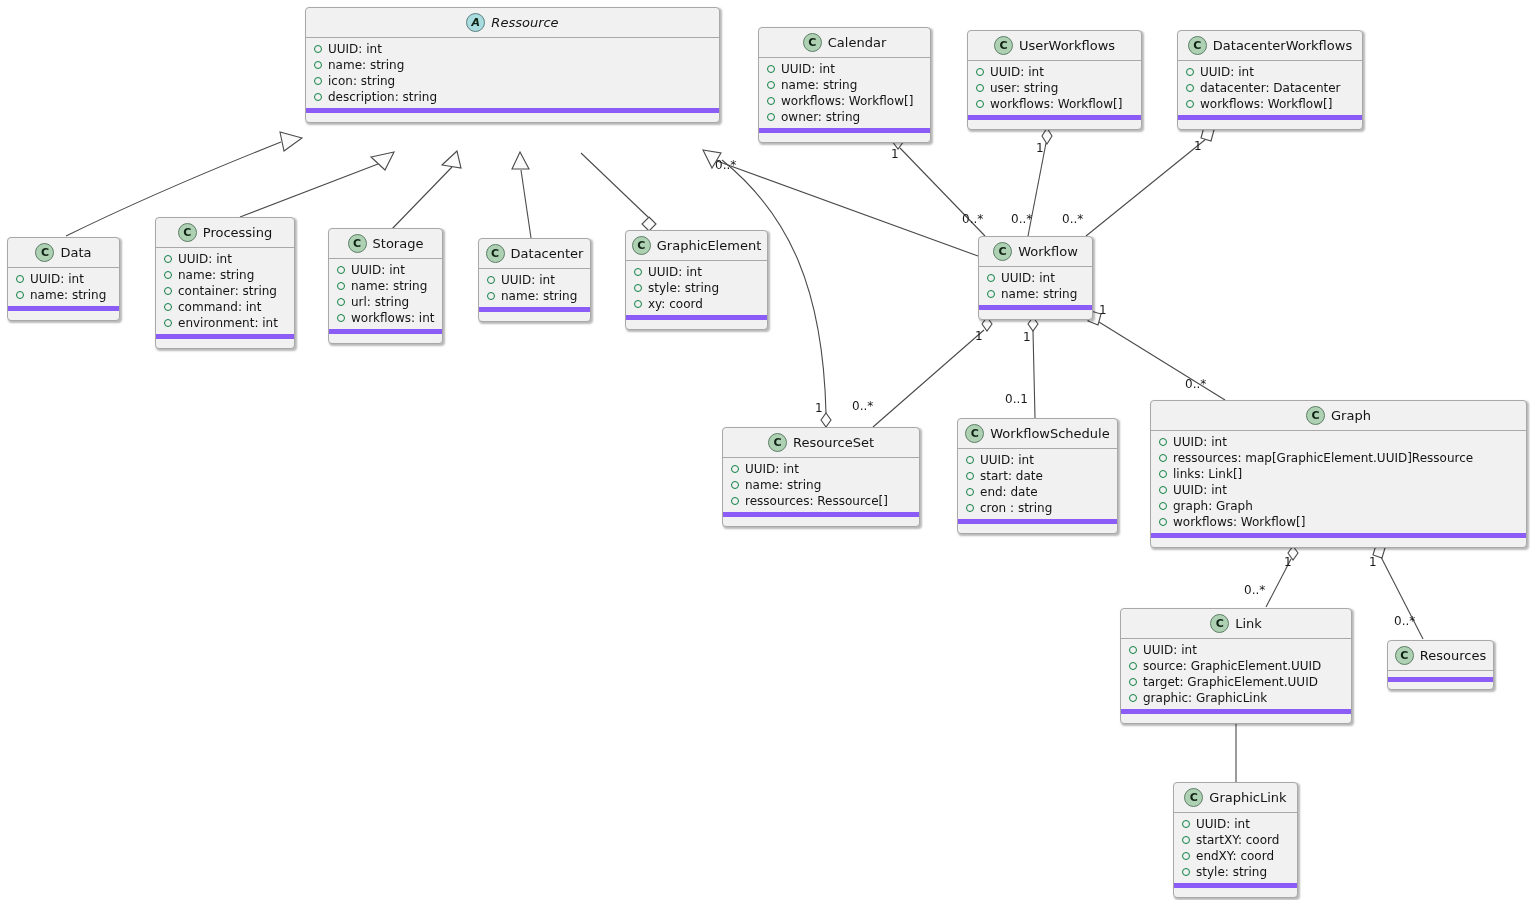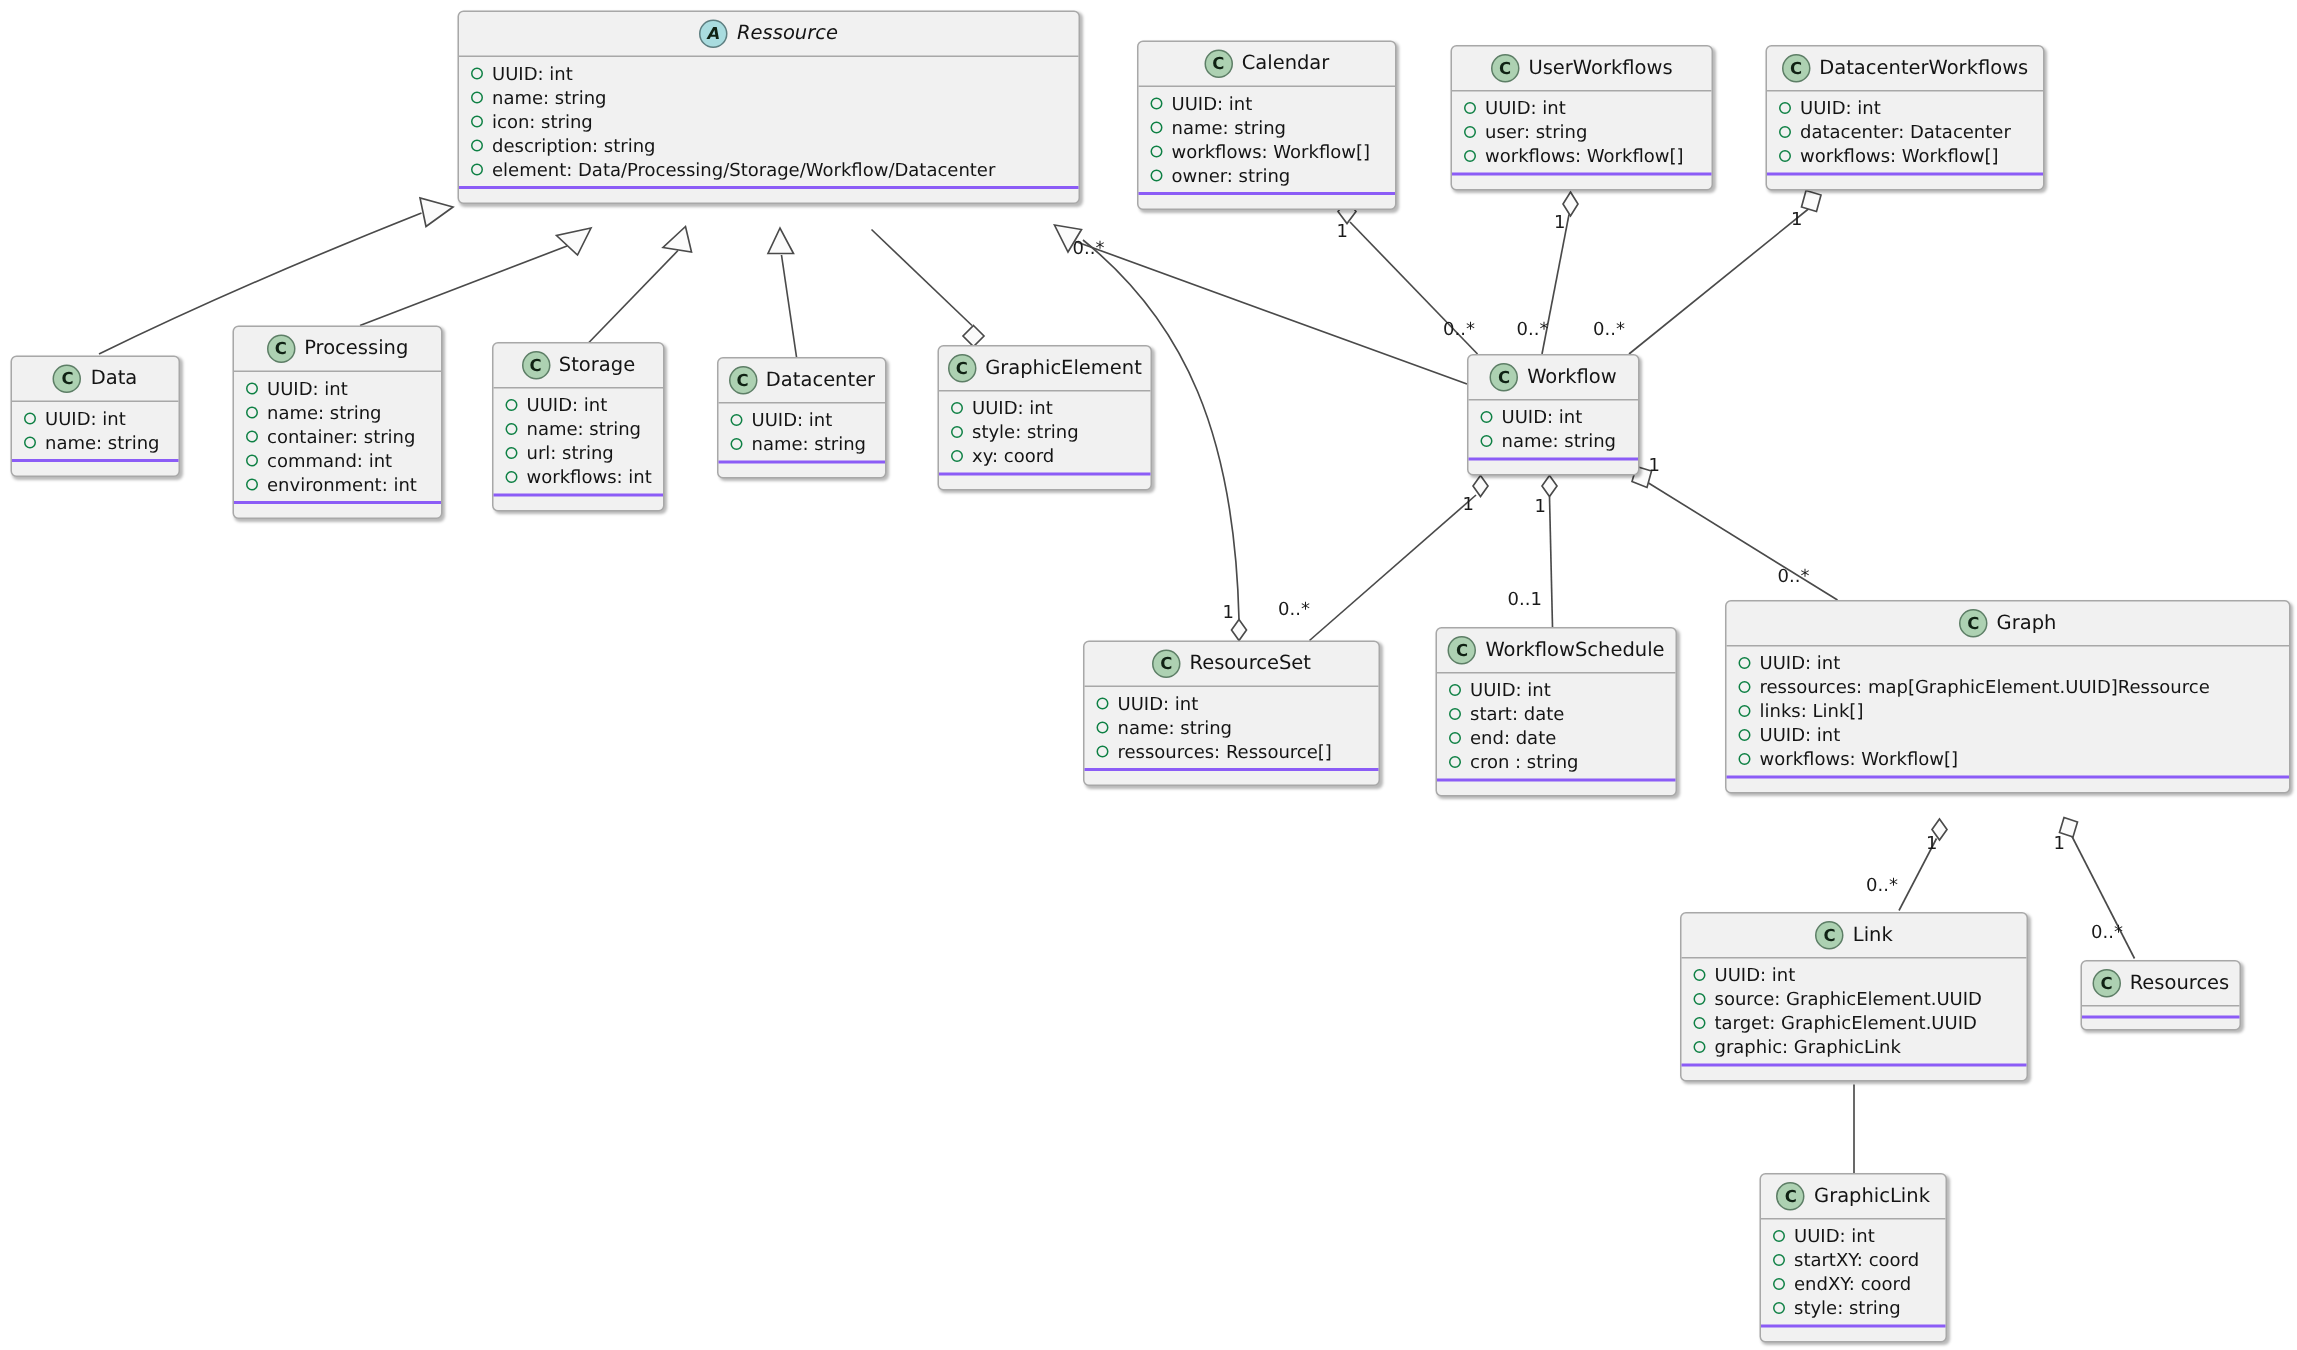--- a/index.html
+++ b/index.html
@@ -8,21 +8,21 @@
   svg.edges{position:absolute;left:0;top:0;pointer-events:none;}
   .uml-class{position:absolute;background:#F1F1F1;border:1px solid #A8A8A8;border-radius:4px;
              box-shadow:1.5px 1.5px 2px rgba(0,0,0,0.28);font-size:12px;box-sizing:border-box;}
   .uml-title{display:flex;align-items:center;justify-content:center;gap:6px;height:29px;
              border-bottom:1px solid #A8A8A8;font-size:13px;white-space:nowrap;padding:0 6px;}
   .cicon{width:17px;height:17px;border-radius:50%;background:#ADD1B2;border:1px solid #5d7e66;
          display:flex;align-items:center;justify-content:center;font-weight:bold;font-size:11px;
          color:#102214;flex:none;}
   .cicon.abstract{background:#A9DCDF;border-color:#5d7e80;font-style:italic;}
   .cname.abstract{font-style:italic;}
-  .uml-attrs{padding:3px 0;border-bottom:2px solid #8b5cf6;min-height:7px;}
+  .uml-attrs{padding:3px 0;border-bottom:5px solid #8b5cf6;min-height:7px;}
   .uml-methods{height:9px;}
   .attr{display:flex;align-items:center;gap:6px;padding:0 8px;line-height:16px;white-space:nowrap;}
   .dot{width:6px;height:6px;border:1.5px solid #0E8044;border-radius:50%;background:transparent;flex:none;}
   .mult{position:absolute;font-size:12px;color:#1a1a1a;white-space:nowrap;}
 </style>
 </head>
 <body>
 
 <div id="canvas">
 
@@ -83,24 +83,20 @@
           <span>name: string</span>
         </div>
       <div class="attr">
           <span class="dot"></span>
           <span>icon: string</span>
         </div>
       <div class="attr">
           <span class="dot"></span>
           <span>description: string</span>
         </div>
-      <div class="attr">
-          <span class="dot"></span>
-          <span>element: Data/Processing/Storage/Workflow/Datacenter</span>
-        </div>
     </div>
     <div class="uml-methods"></div>
   </div>
 
   <div class="uml-class" style="left:758px;top:27px;width:173px;">
     <div class="uml-title">
       <span class="cicon">C</span>
       <span class="cname">Calendar</span>
     </div>
     <div class="uml-attrs">
@@ -362,20 +358,24 @@
           <span class="dot"></span>
           <span>ressources: map[GraphicElement.UUID]Ressource</span>
         </div>
       <div class="attr">
           <span class="dot"></span>
           <span>links: Link[]</span>
         </div>
       <div class="attr">
           <span class="dot"></span>
           <span>UUID: int</span>
+        </div>
+      <div class="attr">
+          <span class="dot"></span>
+          <span>graph: Graph</span>
         </div>
       <div class="attr">
           <span class="dot"></span>
           <span>workflows: Workflow[]</span>
         </div>
     </div>
     <div class="uml-methods"></div>
   </div>
 
   <div class="uml-class" style="left:1120px;top:608px;width:232px;">

